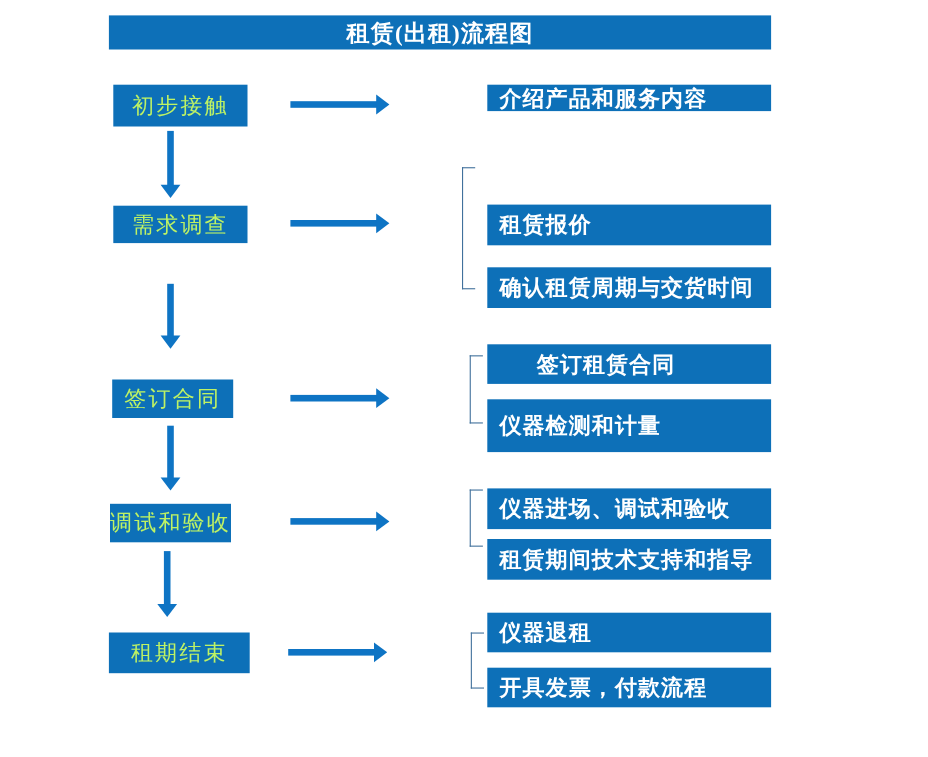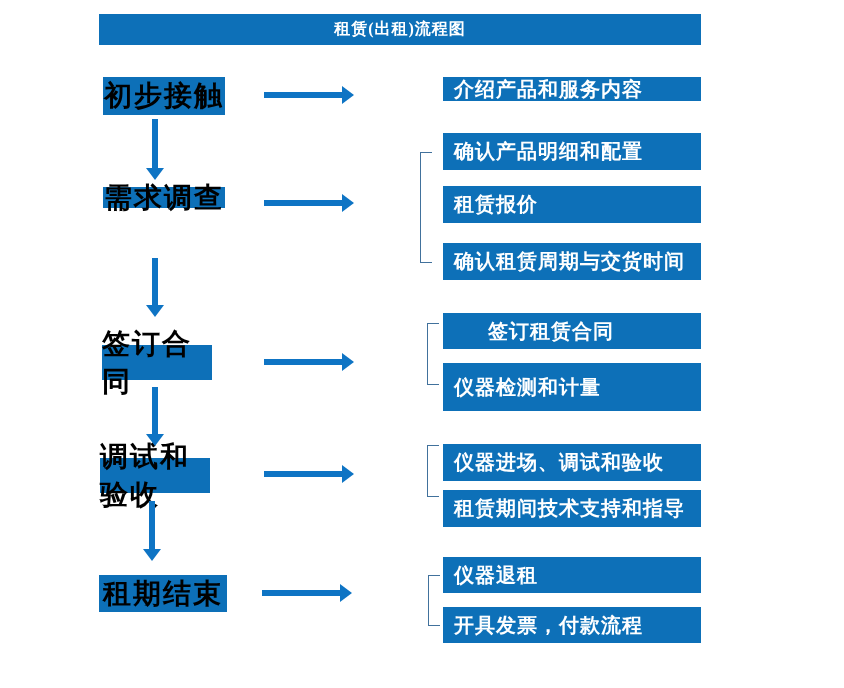--- a/index.html
+++ b/index.html
@@ -3,30 +3,30 @@
 <meta charset="utf-8">
 <style>
   html,body{margin:0;padding:0;background:#ffffff;}
   .canvas{
     position:relative;width:844px;height:688px;background:#ffffff;overflow:hidden;
     font-family:"Liberation Serif","DejaVu Serif",serif;
   }
   
   .title-bar{
     position:absolute;left:99px;top:14px;width:602px;height:31px;
-    background:#0d70b8;color:#ffffff;font-weight:bold;font-size:16px;letter-spacing:1px;
+    background:#0d70b8;color:#ffffff;font-weight:bold;font-size:21px;letter-spacing:1px;
     display:flex;align-items:center;justify-content:center;
   }
   
   .step{
-    position:absolute;background:#0d70b8;color:#000000;font-weight:bold;font-size:28px;
+    position:absolute;background:#0d70b8;color:#bef264;font-weight:normal;font-size:20px;
     letter-spacing:2px;display:flex;align-items:center;justify-content:center;
   }
   .s0{left:103px;top:77px;width:122px;height:38px;}
-  .s1{left:103px;top:187px;width:122px;height:21px;}
+  .s1{left:103px;top:187px;width:122px;height:34px;}
   .s2{left:102px;top:345px;width:110px;height:35px;}
   .s3{left:100px;top:458px;width:110px;height:35px;}
   .s4{left:99px;top:575px;width:128px;height:37px;}
   
   .detail{
     position:absolute;left:443px;width:258px;background:#0d70b8;color:#ffffff;
     font-weight:bold;font-size:20px;letter-spacing:1px;
     display:flex;align-items:center;padding-left:11px;box-sizing:border-box;white-space:nowrap;
   }
   .d0{top:77px;height:24px;}
@@ -101,21 +101,20 @@
   <div class="harrow ha2"></div>
   <div class="harrow ha3"></div>
   <div class="harrow ha4"></div>
 
   <div class="bracket b0"></div>
   <div class="bracket b1"></div>
   <div class="bracket b2"></div>
   <div class="bracket b3"></div>
 
   <div class="detail d0">介绍产品和服务内容</div>
-  <div class="detail d1">确认产品明细和配置</div>
   <div class="detail d2">租赁报价</div>
   <div class="detail d3">确认租赁周期与交货时间</div>
   <div class="detail d4">签订租赁合同</div>
   <div class="detail d5">仪器检测和计量</div>
   <div class="detail d6">仪器进场、调试和验收</div>
   <div class="detail d7">租赁期间技术支持和指导</div>
   <div class="detail d9">开具发票，付款流程</div>
   <div class="detail d8">仪器退租</div>
 
 </div>

